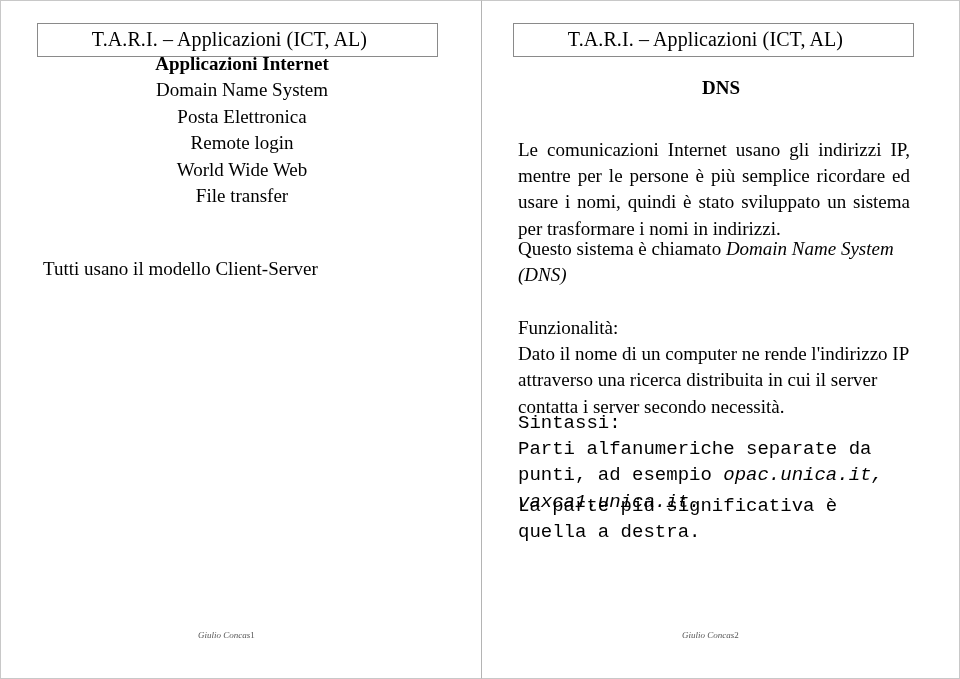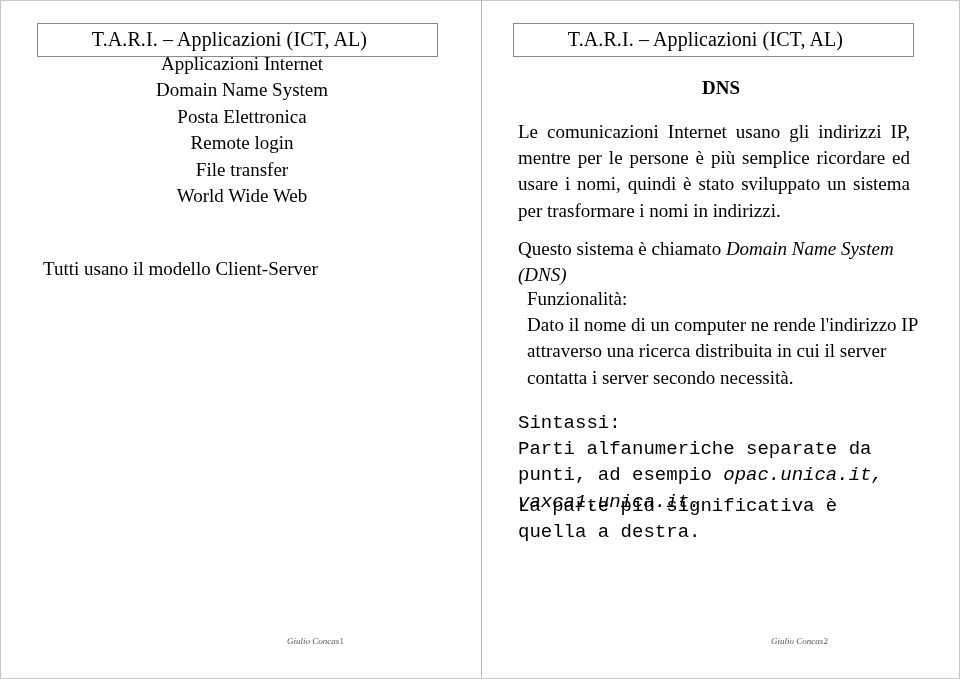--- a/index.html
+++ b/index.html
@@ -65,21 +65,21 @@
   .center-list {
     position: absolute;
     left: 0;
     top: 50px;
     width: 482px;
     text-align: center;
     font-size: 19px;
     line-height: 1.39;
   }
   .center-list .lead {
-    font-weight: normal;
+    font-weight: bold;
   }
   .left .client-server {
     position: absolute;
     left: 42px;
     top: 207px;
     font-size: 19px;
     line-height: 1.35;
     text-align: left;
     margin-top: 48px;
   }
@@ -97,43 +97,44 @@
   .right .body-block {
     position: absolute;
     left: 36px;           
     width: 392px;         
     font-size: 19px;
     line-height: 1.38;
   }
   .body-block.p-justified {
     text-align: justify;
     text-justify: inter-word;
+    margin-top: 18px;
   }
   .body-block.p-left {
     text-align: left;
   }
   .blk-1 { top: 118px; }
   .blk-2 { top: 235px; }
-  .blk-3 { top: 285px; margin-left: 9px; }
+  .blk-3 { top: 314px; }
   .blk-4 { top: 409px; font-family: Liberation Mono, monospace; }
   .blk-5 { top: 492px; font-family: Liberation Mono, monospace; }
   em.it {
     font-style: italic;
   }
 
   
   .footer {
     position: absolute;
-    bottom: 30px;
+    bottom: 36px;
     height: 14px;
     font-style: italic;
     font-size: 9px;
     color: #555555;
     display: flex;
-    justify-content: center;
+    justify-content: flex-start;
     align-items: center;
   }
   .left .footer {
     left: 197px;
     right: 48px;
   }
   .right .footer {
     left: 200px;
     right: 42px;
   }
@@ -150,22 +151,22 @@
 
   <div class="slide-panel left">
 
     <div class="title-box">T.A.R.I. – Applicazioni (ICT, AL)</div>
 
     <div class="center-list">
       <div class="lead">Applicazioni Internet</div>
       <div>Domain Name System</div>
       <div>Posta Elettronica</div>
       <div>Remote login</div>
+      <div>World Wide Web</div>
       <div>File transfer</div>
-      <div>World Wide Web</div>
     </div>
 
     <div class="client-server">Tutti usano il modello Client-Server</div>
 
     <div class="footer">
       <span>Giulio Concas</span>
       <span class="page-num">1</span>
     </div>
 
   </div>

